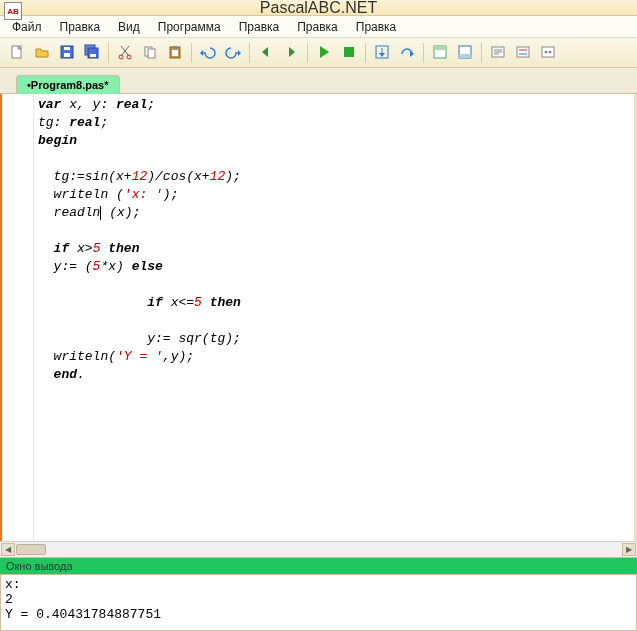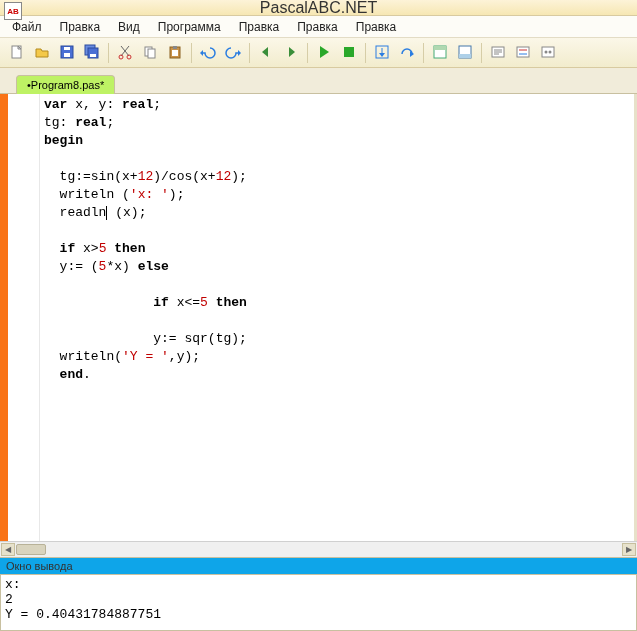--- a/index.html
+++ b/index.html
@@ -100,33 +100,34 @@
     border-bottom: none;
     border-radius: 4px 4px 0 0;
     padding: 3px 10px;
     font-size: 11px;
     color: #444;
     cursor: pointer;
     position: relative;
     top: 1px;
   }
   .tab.active {
-    background: #bef264;
-    font-weight: normal;
+    background: #86efac;
+    font-weight: bold;
     color: #000;
   }
   
   .editor-wrap {
     flex: 1;
     display: flex;
     background: #fff;
-    border-left: 8px solid #f97316;
+    border-left: 2px solid #f97316;
     border-right: 3px solid #e7e1c9;
     position: relative;
     overflow: hidden;
+    font-style: italic;
   }
   .gutter {
     width: 32px;
     background: #fff;
     border-right: 1px solid #e8e8e8;
   }
   .editor {
     flex: 1;
     font-family: "Courier New", monospace;
     font-size: 13px;
@@ -169,21 +170,21 @@
     bottom: 1px;
     background: #e7e2cc;
     border: 1px solid #c6bf9e;
     display: flex; align-items: center; justify-content: center;
     font-size: 8px; color: #666;
   }
   .arrow.left { left: 1px; }
   .arrow.right { right: 1px; }
   
   .output-header {
-    background: #0ea5e9;
+    background: #22c55e;
     border-top: 1px solid #c8c0a0;
     border-bottom: 1px solid #c8c0a0;
     height: 18px;
     padding: 2px 6px;
     font-size: 11px;
     color: #333;
   }
   .output {
     background: #fff;
     flex: 0 0 56px;

